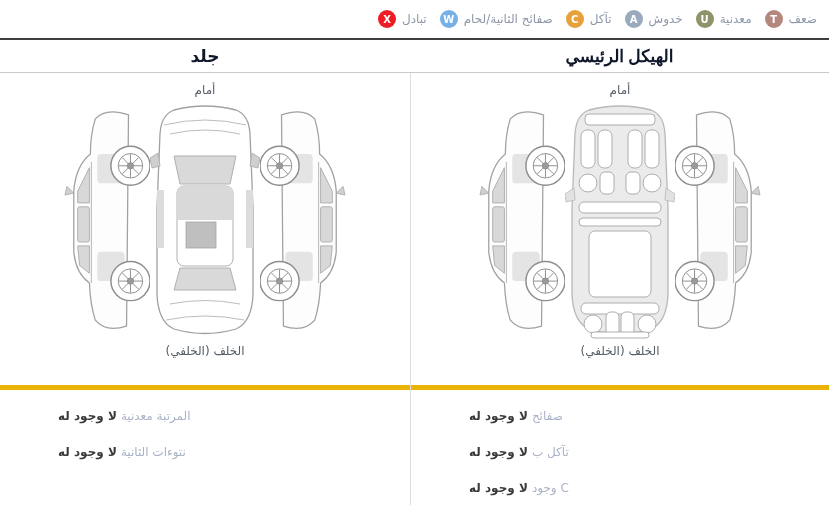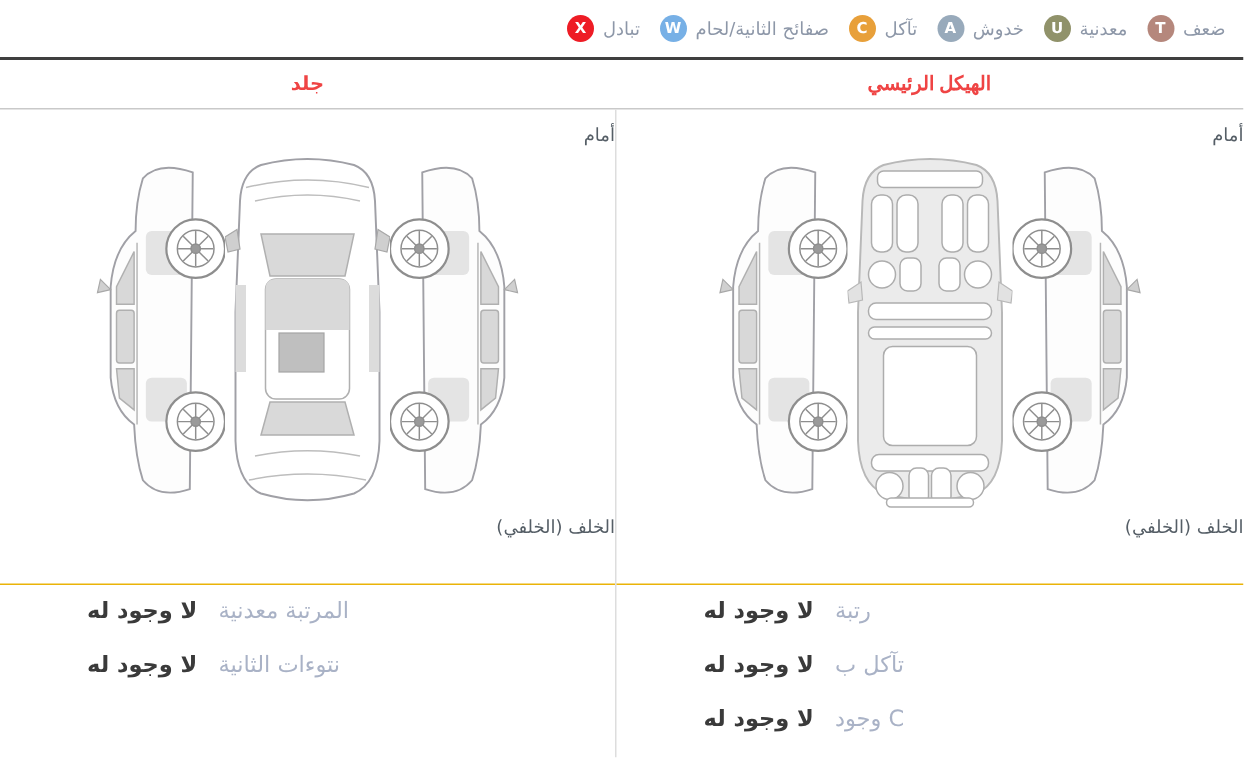--- a/index.html
+++ b/index.html
@@ -15,33 +15,33 @@
   }
   .legend-item { display:flex; align-items:center; gap:6px; font-size:12px; color:#8d97a8; }
   .badge {
     width:18px; height:18px; border-radius:50%; direction:ltr;
     color:#fff; font-size:10px; font-weight:bold;
     display:flex; align-items:center; justify-content:center;
   }
   
   .board { position:absolute; top:38px; left:0; right:0; bottom:0; border-top:2px solid #3f3f3f; background:#fff; }
   .header-row { display:flex; height:33px; border-bottom:1px solid #c9c9c9; }
-  .hcell { display:flex; align-items:center; justify-content:center; font-weight:bold; font-size:13px; color:#ef4444; }
+  .hcell { display:flex; align-items:center; justify-content:center; font-weight:bold; font-size:17px; color:#0f172a; }
   .hcell.main { width:419px;font-family:Liberation Serif, serif; }
   .hcell.leather { flex:1; }
   .panels { display:flex; height:calc(100% - 33px); }
   .panel { height:100%; }
   .panel.main { width:419px; border-left:1px solid #ddd; }
   .panel.leather { flex:1; }
-  .diagram-section { height:317px; border-bottom:1px solid #eab308; padding-top:10px; }
+  .diagram-section { height:317px; border-bottom:5px solid #eab308; text-align:center; padding-top:10px; }
   .front-label, .rear-label { font-size:12px; color:#555e66; }
   .cars { display:flex; direction:ltr; justify-content:center; align-items:center; margin-top:1px; }
   .rear-label { margin-top:2px; }
   .rows-section { padding-top:8px; }
-  .row { display:flex; direction:ltr; height:36px; padding-left:58px; gap:14px; font-size:15px; }
+  .row { display:flex; direction:ltr; align-items:center; height:36px; padding-left:58px; gap:4px; font-size:12px; }
   .row .value { color:#3a3a3a; font-weight:bold; }
   .row .label { color:#a9b2c6; }
   svg { display:block; }
   .flip { transform:scaleX(-1); }
 </style>
 </head>
 <body>
 
 <div class="legend">
   <div class="legend-item">
@@ -175,21 +175,21 @@
             </g>
           </svg>
 
         </div>
         <div class="rear-label">الخلف (الخلفي)</div>
       </div>
 
       <div class="rows-section">
         <div class="row">
           <span class="value">لا وجود له</span>
-          <span class="label">رتبة</span>
+          <span class="label">صفائح</span>
         </div>
         <div class="row">
           <span class="value">لا وجود له</span>
           <span class="label">تآكل ب</span>
         </div>
         <div class="row">
           <span class="value">لا وجود له</span>
           <span class="label">وجود C</span>
         </div>
       </div>

